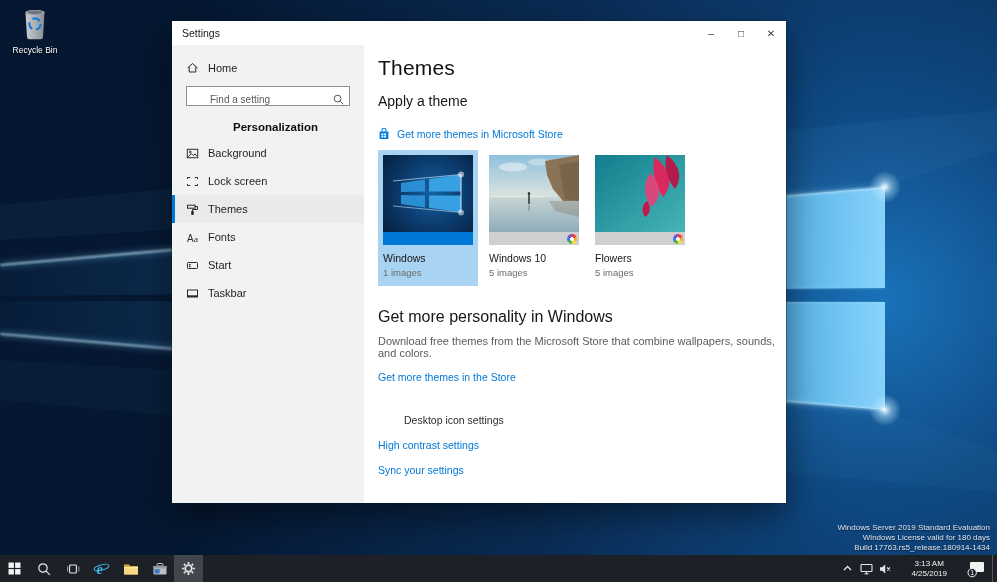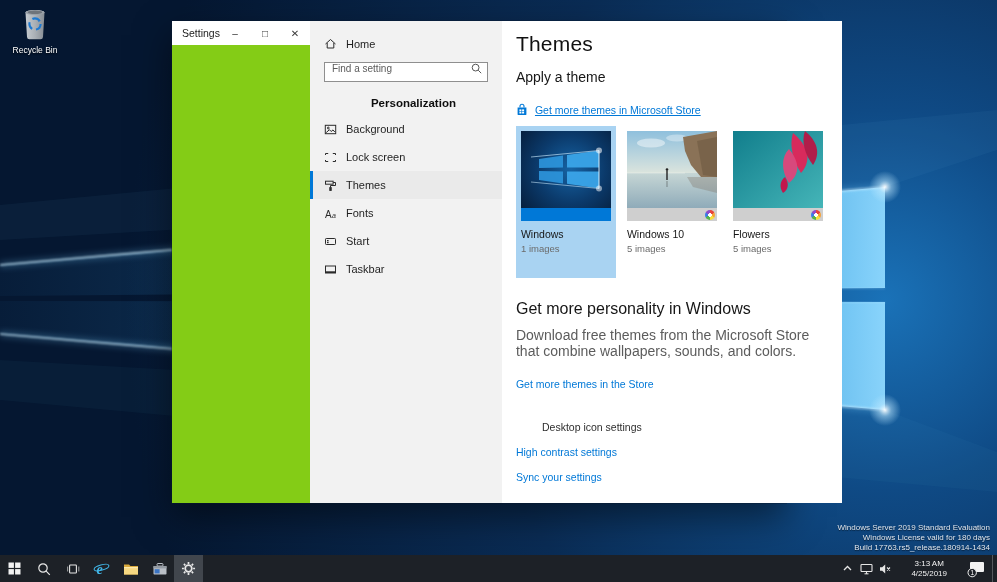--- a/index.html
+++ b/index.html
@@ -11,75 +11,75 @@
   .wallpaper { position:absolute; left:0; top:0; z-index:0; }
 
   
   .recycle-bin { position:absolute; left:6px; top:6px; width:58px; text-align:center; z-index:1; cursor:default; }
   .recycle-bin .rb-label { font-size:8.5px; color:#fff; text-shadow:0 1px 2px rgba(0,0,0,.85); margin-top:1px; }
 
   .sysinfo { position:absolute; right:7px; bottom:29px; text-align:right; font-size:8px; line-height:10px;
              color:#dfe6ee; text-shadow:0 1px 1px rgba(0,0,0,.55); z-index:1; }
 
   
-  .window { position:absolute; left:172px; top:21px; width:614px; height:482px; background:#84cc16;
+  .window { position:absolute; left:172px; top:21px; width:614px; height:482px; background:#14532d;
             box-shadow:0 0 0 1px rgba(8,25,50,.35), 0 14px 34px rgba(0,0,0,.5);
-            display:flex; flex-direction:row; z-index:2; }
+            display:flex; flex-direction:column; z-index:2; }
   .titlebar { height:24px; display:flex; align-items:center; flex:0 0 auto; background:#fff; }
   .titlebar .title { font-size:10.5px; color:#1a1a1a; padding-left:10px; }
   .controls { margin-left:auto; display:flex; height:100%; }
   .ctrl { width:30px; height:100%; display:flex; align-items:center; justify-content:center;
           font-size:10px; color:#3a3a3a; background:none; border:none; font-family:inherit; cursor:default; }
 
   .winbody { flex:1; display:flex; min-height:0; }
 
   
   .sidebar { width:192px; flex:0 0 auto; background:var(--sidebar-bg,#f2f2f2); }
   .home-row { display:flex; align-items:center; gap:9px; margin-top:12px; padding:4px 14px;
               font-size:11px; color:#1f1f1f; cursor:pointer; }
   .search-box { margin:8px 14px 0; height:20px; border:1px solid #8f8f8f; background:#fff;
-                display:flex; align-items:flex-start; }
+                display:flex; align-items:flex-end;padding-left:16px; }
   .search-box input { flex:1; min-width:0; border:none; outline:none; font-size:10px; color:#333;
                       padding-left:7px; font-family:inherit; background:transparent; }
   .search-box input::placeholder { color:#5a5a5a; opacity:1; }
   .search-box .mag { flex:0 0 auto; padding:0 5px; display:flex; cursor:pointer; }
   .section-label { margin:15px 14px 6px; font-size:11.5px; font-weight:bold; color:#0f0f0f;padding-left:47px; }
   .nav-item { position:relative; display:flex; align-items:center; gap:9px; padding:0 14px;
               height:28px; font-size:11px; color:#1f1f1f; cursor:pointer; }
   .nav-item.selected { background:#eaeaea; }
   .nav-item.selected::before { content:""; position:absolute; left:0; top:0; bottom:0; width:3px;
                                background:var(--accent,#0078d7); }
   .sb-icon { width:13px; height:13px; display:flex; align-items:center; justify-content:center; }
   .sb-icon svg { display:block; }
 
   
   .main { flex:1; background:#fff; padding:11px 8px 0 14px; overflow:hidden; }
   .page-title { font-size:21px; font-weight:300; color:#111; margin-bottom:13px; letter-spacing:.2px; }
   .apply-heading { font-size:14px; font-weight:400; color:#161616; margin-bottom:17px; }
   .store-link { display:inline-flex; align-items:center; gap:7px; font-size:10.5px;
-                color:var(--accent,#0078d7); margin-bottom:10px; cursor:pointer;text-decoration:underline; }
+                color:var(--accent,#0078d7); margin-bottom:10px; cursor:pointer; }
 
   .cards { display:flex; align-items:flex-start; }
-  .card { padding:5px 5px 24px; margin-right:6px; cursor:pointer; }
+  .card { padding:5px 5px 8px; margin-right:6px; cursor:pointer; }
   .card.selected { background:var(--selection,#a9d3f2); }
   .thumb { width:90px; }
   .thumb .img { width:90px; height:77px; display:block; }
   .strip { width:90px; height:13px; position:relative; }
   .strip.accent { background:var(--accent,#0078d7); }
   .strip.gray { background:#cfcfcf; }
   .pinwheel { position:absolute; right:2px; top:1.5px; width:10px; height:10px; border-radius:50%;
     background:radial-gradient(circle,#ffffff 0 1.6px,rgba(255,255,255,0) 1.7px),
                conic-gradient(#e8433c 0 60deg,#f7a239 60deg 120deg,#f7e03c 120deg 180deg,
                               #56b44c 180deg 240deg,#3c7ce8 240deg 300deg,#8e4cc9 300deg 360deg); }
   .card-name { margin-top:7px; font-size:10.5px; color:#161616; }
   .card-count { margin-top:3px; font-size:9.5px; color:#6b6b6b; }
 
   .personality { margin-top:22px; }
   .sec-heading { font-size:16px; font-weight:400; color:#161616; margin-bottom:9px; }
-  .body-text { font-size:14px; color:#5c5c5c; margin-bottom:15px; }
+  .body-text { font-size:11px; color:#5c5c5c; margin-bottom:8px; }
   .text-link { font-size:10.5px; color:var(--accent,#0078d7); cursor:pointer; display:inline-block; }
   .related { margin-top:29px; }
   .related .plain { font-size:10.5px; color:#2e2e2e; margin-top:9px; cursor:pointer;margin-left:26px; }
   .related .text-link { margin-top:13px; display:block; width:max-content; }
 
   
   .taskbar { position:absolute; left:0; bottom:0; width:997px; height:27px;
              background:var(--taskbar-bg,#1d2127); display:flex; align-items:stretch; z-index:5; }
   .tb-btn { width:29px; display:flex; align-items:center; justify-content:center; cursor:pointer; }
   .tb-btn.active { background:#41464d; }

